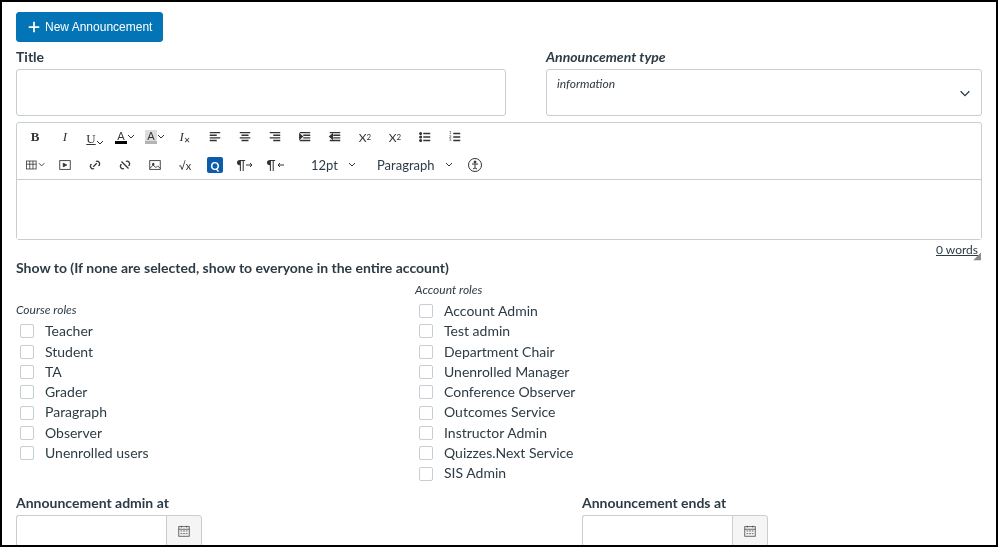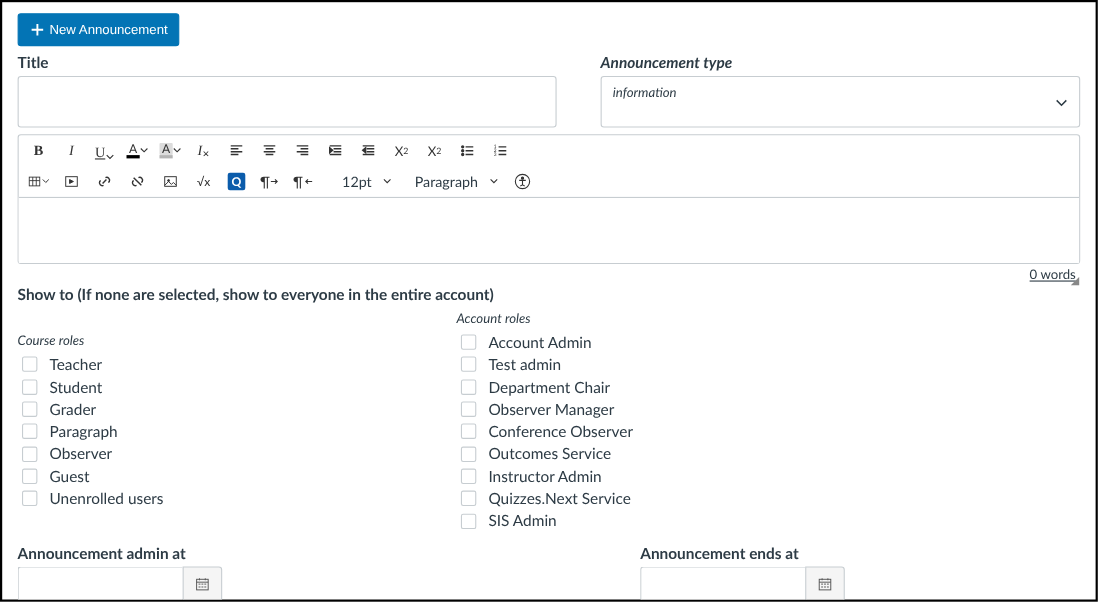--- a/index.html
+++ b/index.html
@@ -359,33 +359,33 @@
             <label class="check-row">
               <input type="checkbox" style="">
               <span>Teacher</span>
             </label>
             <label class="check-row">
               <input type="checkbox" style="">
               <span>Student</span>
             </label>
             <label class="check-row">
               <input type="checkbox" style="">
+              <span>TA</span>
+            </label>
+            <label class="check-row">
+              <input type="checkbox" style="">
               <span>Grader</span>
             </label>
             <label class="check-row">
               <input type="checkbox" style="">
               <span>Paragraph</span>
             </label>
             <label class="check-row">
               <input type="checkbox" style="">
               <span>Observer</span>
-            </label>
-            <label class="check-row">
-              <input type="checkbox" style="">
-              <span>Guest</span>
             </label>
             <label class="check-row">
               <input type="checkbox" style="">
               <span>Unenrolled users</span>
             </label>
           </div>
       </div>
       <div class="roles-col">
         <span class="sub-label">Account roles</span>
         <div id="account-roles-list">
@@ -396,21 +396,21 @@
             <label class="check-row">
               <input type="checkbox" style="">
               <span>Test admin</span>
             </label>
             <label class="check-row">
               <input type="checkbox" style="">
               <span>Department Chair</span>
             </label>
             <label class="check-row">
               <input type="checkbox" style="">
-              <span>Observer Manager</span>
+              <span>Unenrolled Manager</span>
             </label>
             <label class="check-row">
               <input type="checkbox" style="">
               <span>Conference Observer</span>
             </label>
             <label class="check-row">
               <input type="checkbox" style="">
               <span>Outcomes Service</span>
             </label>
             <label class="check-row">

